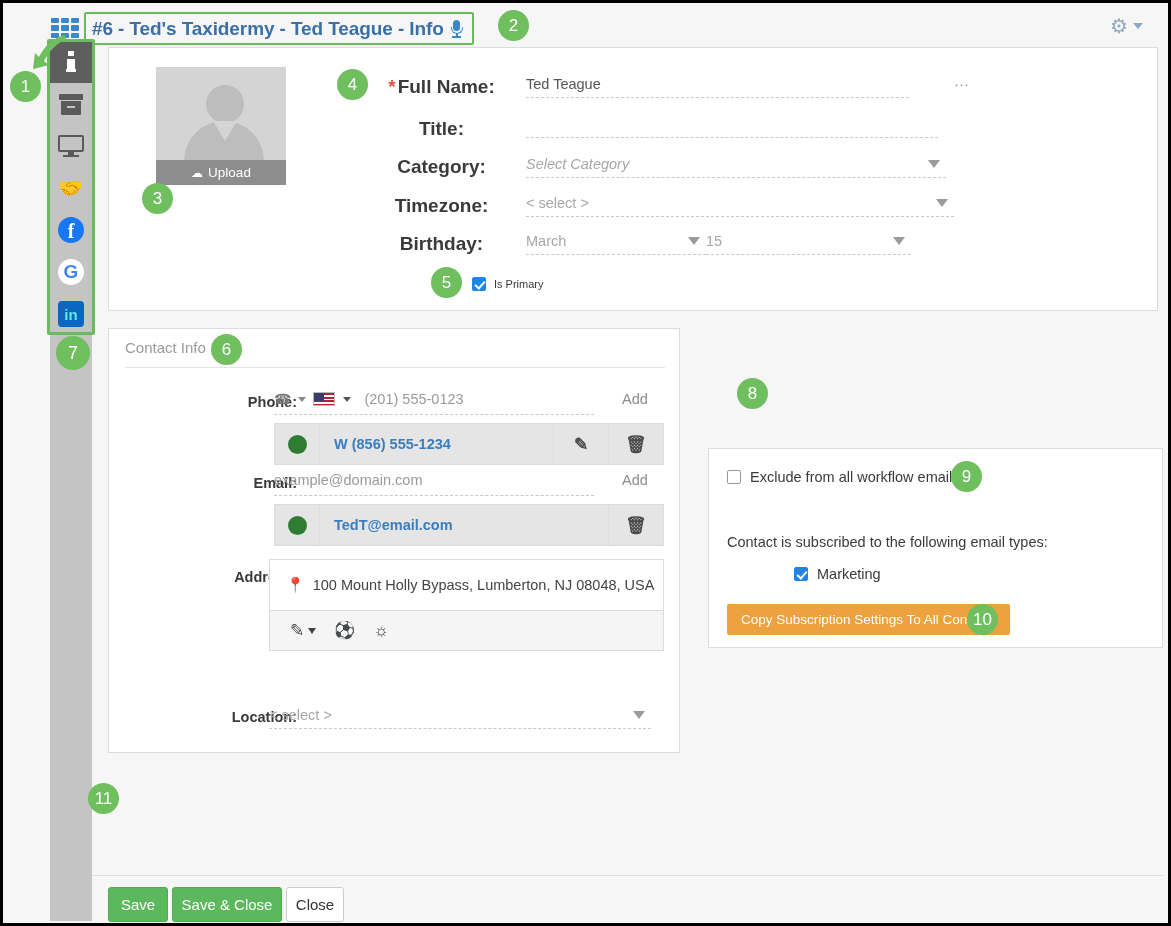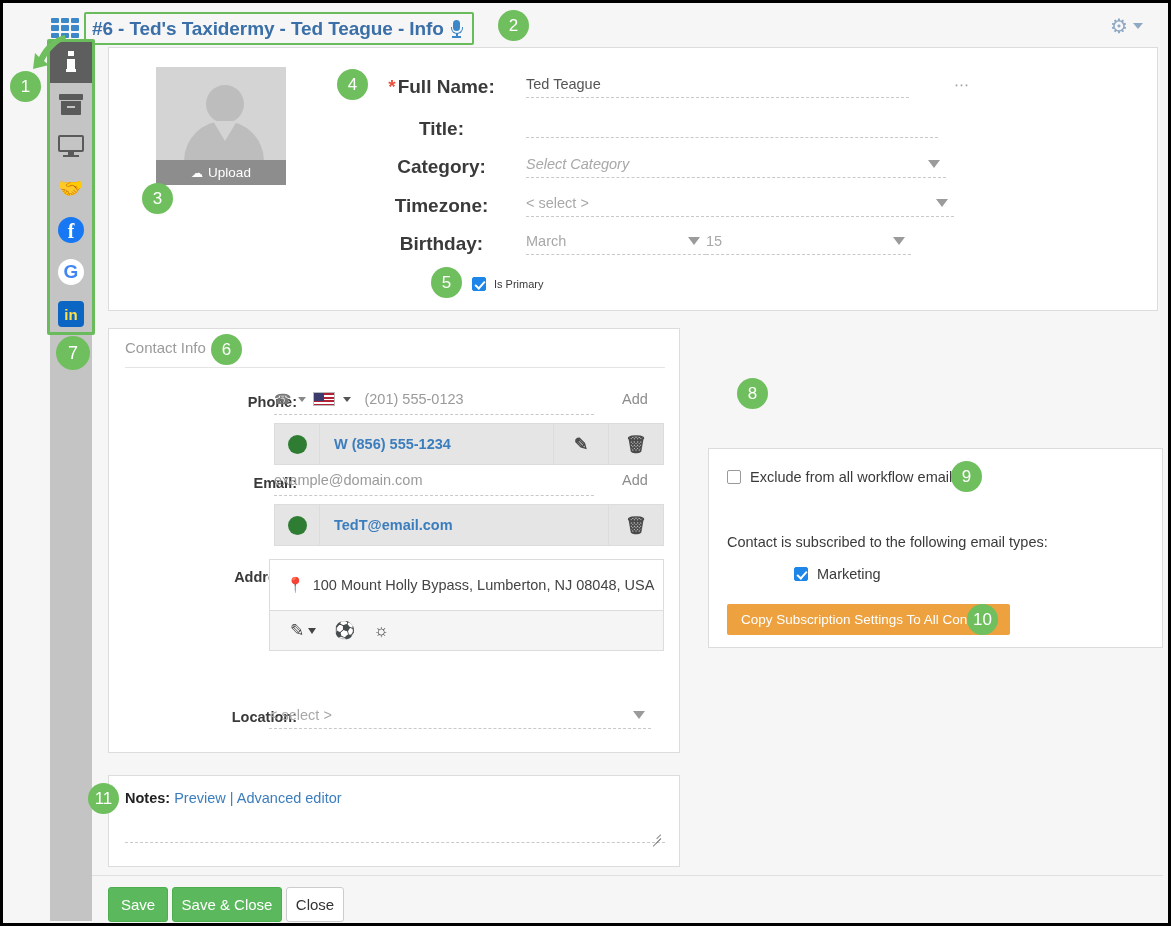--- a/index.html
+++ b/index.html
@@ -76,21 +76,21 @@
   .icon-monitor { width: 26px; height: 22px; position: relative; }
   .icon-monitor .scr { position: absolute; left: 0; top: 0; width: 26px; height: 17px; border: 2.5px solid #5a5a5a; border-radius: 2px; }
   .icon-monitor .stand { position: absolute; left: 10px; top: 17px; width: 6px; height: 3px; background: #5a5a5a; }
   .icon-monitor .foot { position: absolute; left: 5px; top: 19.5px; width: 16px; height: 2.5px; background: #5a5a5a; }
 
   .icon-handshake { font-size: 20px; color: #5a5a5a; line-height: 1; }
 
   .icon-fb { width: 26px; height: 26px; border-radius: 50%; background: #1877f2; color: #fff; font-size: 20px; font-weight: 700; font-family: "Liberation Serif", serif; display: flex; align-items: center; justify-content: center; }
   .icon-fb span { margin-top: 3px; }
   .icon-g { width: 26px; height: 26px; border-radius: 50%; background: #fff; display: flex; align-items: center; justify-content: center; font-size: 19px; font-weight: 700; color: #4285f4; }
-  .icon-in { width: 26px; height: 26px; border-radius: 4px; background: #0a66c2; color: #fde047; font-size: 15px; font-weight: 700; display: flex; align-items: center; justify-content: center; font-style: normal; }
+  .icon-in { width: 26px; height: 26px; border-radius: 4px; background: #0a66c2; color: #5eead4; font-size: 15px; font-weight: 700; display: flex; align-items: center; justify-content: center; font-style: normal; }
 
   
   .badge {
     position: absolute; border-radius: 50%; background: #6fbf5e; color: #fff;
     display: flex; align-items: center; justify-content: center;
     font-size: 17px; font-weight: 400; z-index: 40;
   }
   .badge.sz { width: 31px; height: 31px; }
   .badge.sz2 { width: 34px; height: 34px; font-size: 18px; }
 
@@ -398,34 +398,20 @@
       <span style="font-size:14.5px; color:#3a3a3a;">Exclude from all workflow emails</span>
     </div>
     <div style="position:absolute; left:18px; top:85px; font-size:14.5px; color:#3a3a3a;">Contact is subscribed to the following email types:</div>
     <div style="position:absolute; left:66px; top:117px; display:flex; align-items:center; gap:9px;padding-left:19px;">
       <span class="cb on"></span>
       <span style="font-size:14.5px; color:#3a3a3a;">Marketing</span>
     </div>
     <button class="orange-btn" style="left:18px; top:155px;">Copy Subscription Settings To All Contacts</button>
   </div>
 
-  <div class="panel notes-panel">
-    <div class="notes-head">
-      <b>Notes:</b>
-      <span class="notes-link">Preview</span>
-      <span class="notes-sep">|</span>
-      <span class="notes-link">Advanced editor</span>
-    </div>
-    <div class="notes-underline"></div>
-    <span class="resize-grip">
-      <i style="width:11px; top:10px; transform:rotate(-45deg);"></i>
-      <i style="width:7px; top:10px; right:0; transform:rotate(-45deg) translateX(0);"></i>
-      <i style="width:6px; top:6px; transform:rotate(-45deg);"></i>
-    </span>
-  </div>
 
   <div class="footer-rule"></div>
   <button class="btn btn-green" style="left:105px; top:884px; width:60px; height:35px;">Save</button>
   <button class="btn btn-green" style="left:169px; top:884px; width:110px; height:35px;">Save &amp; Close</button>
   <button class="btn btn-white" style="left:283px; top:884px; width:58px; height:35px;">Close</button>
 
   <div class="badge sz" style="left:7px; top:68px;">1</div>
   <div class="badge sz" style="left:495px; top:7px;">2</div>
   <div class="badge sz" style="left:139px; top:180px;">3</div>
   <div class="badge sz" style="left:334px; top:66px;">4</div>

